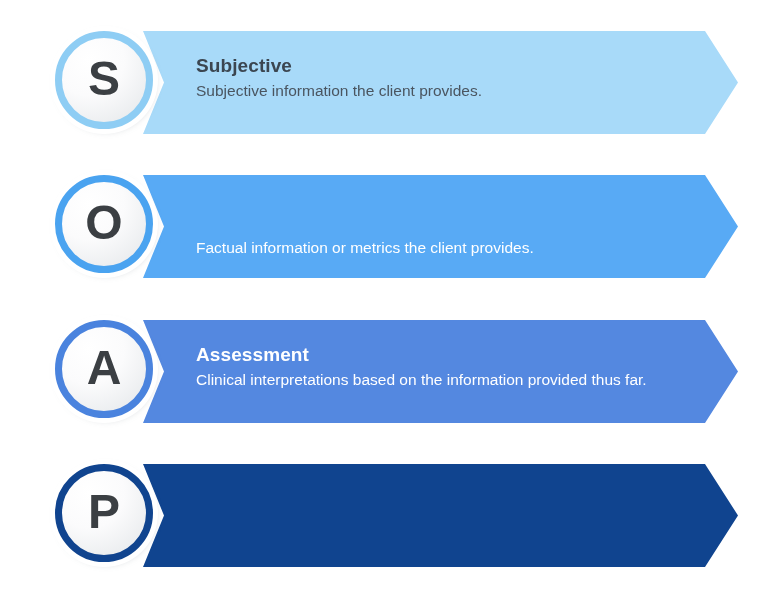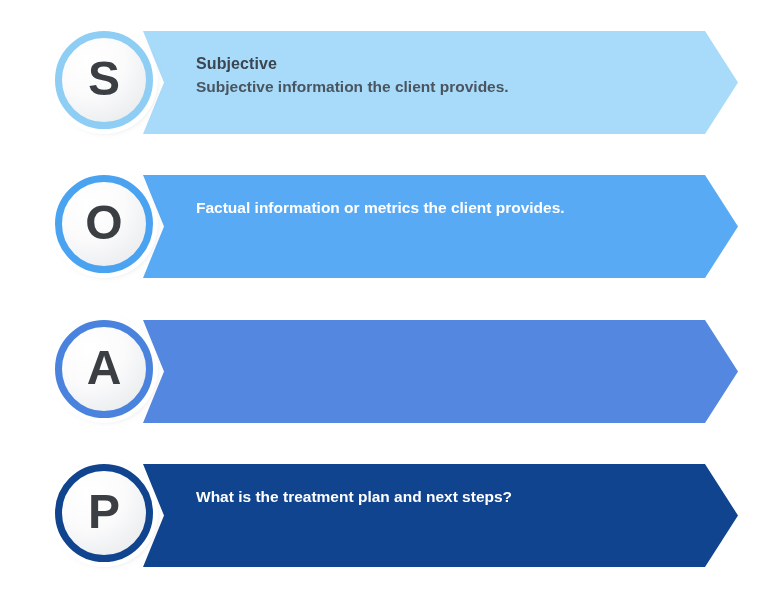--- a/index.html
+++ b/index.html
@@ -47,30 +47,30 @@
   }
 
   
   .band-text {
     position: absolute;
     left: 196px;
     top: 54px;
     width: 520px;
   }
   .band-title {
-    font-size: 16px;
+    font-size: 19px;
     font-weight: bold;
     line-height: 1.25;
     letter-spacing: 0.1px;
     margin: 0 0 3px 0;
     white-space: nowrap;
   }
   .band-desc {
     font-size: 15.5px;
-    font-weight: bold;
+    font-weight: normal;
     line-height: 1.3;
     margin: 0;
     white-space: nowrap;
   }
 
   
   .badge {
     position: absolute;
     left: 55px;
     top: 31px;
@@ -135,48 +135,51 @@
         <div class="badge-letter" style="color: rgb(59, 63, 67);">S</div>
       </div>
     </div>
     <div class="row row-1">
       <div class="band-wrap">
         <svg class="band" viewBox="0 0 595 103" preserveAspectRatio="none">
           <path d="M 0,0 L 562,0 L 595,51.5 L 562,103 L 0,103 L 21,51.5 Z" fill="#58aaf5"></path>
         </svg>
       </div>
       <div class="band-text">
-        <div class="band-desc" style="color: rgb(255, 255, 255);">Factual information or metrics the client provides.</div>
+        <div class="band-desc" style="color: rgb(255, 255, 255); margin-top: 40px;">Factual information or metrics the client provides.</div>
       </div>
       <div class="badge">
         <div class="badge-halo"></div>
         <div class="badge-ring" style="border-color: rgb(74, 163, 240);"></div>
         <div class="badge-letter" style="color: rgb(59, 63, 67);">O</div>
       </div>
     </div>
     <div class="row row-2">
       <div class="band-wrap">
         <svg class="band" viewBox="0 0 595 103" preserveAspectRatio="none">
           <path d="M 0,0 L 562,0 L 595,51.5 L 562,103 L 0,103 L 21,51.5 Z" fill="#5488e0"></path>
         </svg>
+      </div>
+      <div class="band-text">
+        <div class="band-title" style="color: rgb(255, 255, 255);">Assessment</div>
+        <div class="band-desc" style="color: rgb(255, 255, 255);">Clinical interpretations based on the information provided thus far.</div>
       </div>
       <div class="badge">
         <div class="badge-halo"></div>
         <div class="badge-ring" style="border-color: rgb(74, 131, 222);"></div>
         <div class="badge-letter" style="color: rgb(59, 63, 67);">A</div>
       </div>
     </div>
     <div class="row row-3">
       <div class="band-wrap">
         <svg class="band" viewBox="0 0 595 103" preserveAspectRatio="none">
           <path d="M 0,0 L 562,0 L 595,51.5 L 562,103 L 0,103 L 21,51.5 Z" fill="#10448f"></path>
         </svg>
       </div>
       <div class="band-text">
-        <div class="band-desc" style="color: rgb(255, 255, 255);">What is the treatment plan and next steps?</div>
       </div>
       <div class="badge">
         <div class="badge-halo"></div>
         <div class="badge-ring" style="border-color: rgb(16, 68, 143);"></div>
         <div class="badge-letter" style="color: rgb(59, 63, 67);">P</div>
       </div>
     </div>
   </div>
 
 </body></html>

